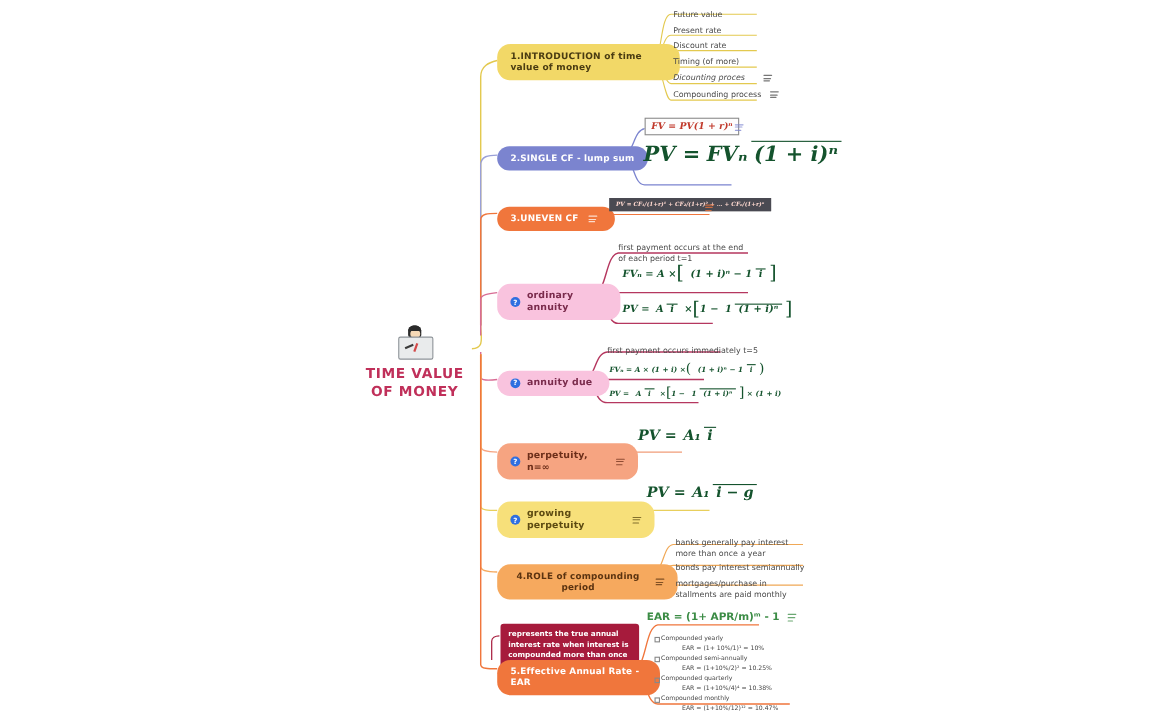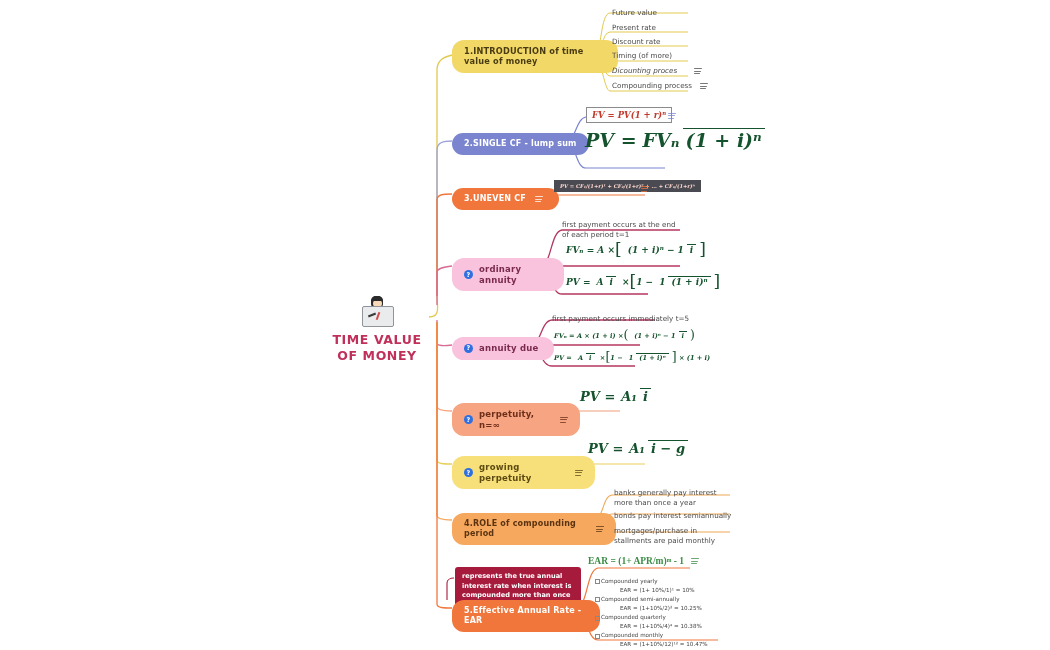--- a/index.html
+++ b/index.html
@@ -39,21 +39,21 @@
   .frac .num{padding:0 3px;}
   .frac .den{border-top:1.3px solid currentColor;padding:0 3px;}
   .brk{font-size:1.9em;font-weight:300;vertical-align:middle;line-height:.7;}
 
   .boxed{position:absolute;border:1.4px solid #8b8b8b;background:#fdfdfd;padding:2px 5px;
          color:#c0392b;font-family:"DejaVu Serif","Liberation Serif",serif;font-weight:bold;font-style:italic;}
 
   .callout{position:absolute;background:#a61b3c;color:#fff;font-size:6.6px;font-weight:bold;
            line-height:1.45;padding:5px 7px;border-radius:3px;width:112px;}
 
-  .earhead{position:absolute;color:#3b8c45;font-weight:bold;font-size:9.5px;display:flex;align-items:center;gap:4px;font-family:Liberation Serif, serif;}
+  .earhead{position:absolute;color:#3b8c45;font-weight:bold;font-size:9.5px;display:flex;align-items:center;gap:4px;}
   .earlist{position:absolute;font-size:5.6px;color:#444;line-height:1.62;width:140px;}
   .earlist .bullet{padding-left:7px;position:relative;}
   .earlist .bullet::before{content:"";position:absolute;left:1px;top:2.4px;width:3px;height:3px;border:.7px solid #888;}
   .earlist .sub{padding-left:26px;}
 </style>
 </head>
 <body>
 
 <div id="canvas">
 
@@ -270,21 +270,21 @@
       </span>
   </div>
   <div class="fml" style="left:588px;top:440px;font-size:13px;font-weight:bold;display:flex;align-items:center;">
     <span class="var">PV =</span>
     <span class="frac">
         <span class="num var">A₁</span>
         <span class="den var">i − g</span>
       </span>
   </div>
 
-  <div class="pill" style="left:452px;top:513px;width:140px;background:#f6a95e;color:#5b3310;font-size:8px;">
+  <div class="pill" style="left:452px;top:513px;width:140px;background:#f6a95e;color:#5b3310;font-size:8px;text-align:center;">
     <span>4.ROLE of compounding period</span>
     <span class="menuicon">
         <i></i>
         <i></i>
         <i></i>
       </span>
   </div>
   <div class="leaf wide" style="left:614px;top:488px;"><span>banks generally pay interest more than once a year</span></div>
   <div class="leaf wide" style="left:614px;top:511px;"><span>bonds pay interest semiannually</span></div>
   <div class="leaf wide" style="left:614px;top:526px;"><span>mortgages/purchase in stallments are paid monthly</span></div>

